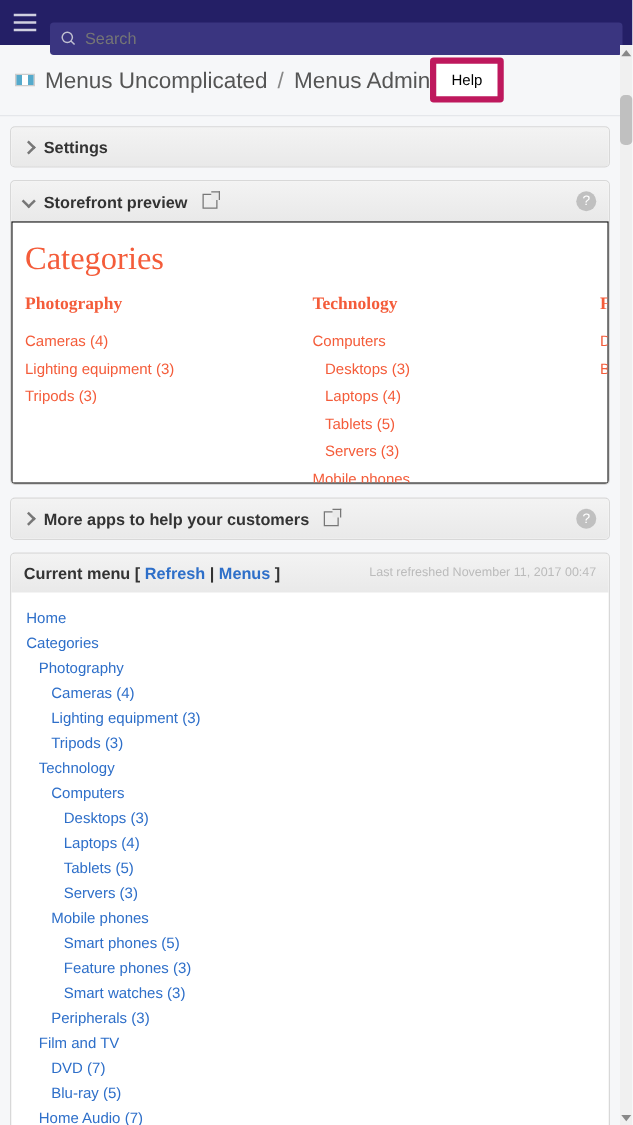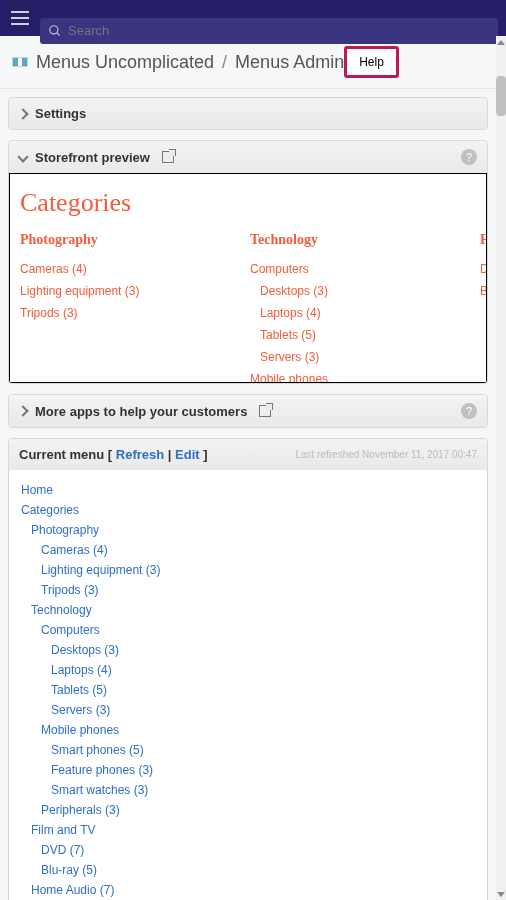--- a/index.html
+++ b/index.html
@@ -76,21 +76,21 @@
     .app-icon {
       width: 16px;
       height: 10px;
       background: linear-gradient(to right, #5ac 0 33%, #fff 33% 66%, #5ac 66% 100%);
       margin-right: 8px;
       display: inline-block;
       border: 1px solid #ccc;
     }
     .help-btn {
       background: #fff;
-      border: 3px solid #be185d;
+      border: 5px solid #be185d;
       border-radius: 3px;
       padding: 6px 12px;
       font-size: 12px;
       cursor: pointer;
     }
     .content { padding: 8px; }
     .panel {
       border: 1px solid #d8d8d8;
       border-radius: 4px;
       margin-bottom: 10px;
@@ -331,21 +331,21 @@
         <span class="chevron right"></span>
         <span class="title">More apps to help your customers</span>
         <span class="popout-icon"></span>
         <span class="help-circle">?</span>
       </div>
     </div>
 
     <div class="panel">
       <div class="menu-panel-header">
         <span class="menu-label">
-          <span>Current menu [ </span><a href="#">Refresh</a><span> | </span><a href="#">Edit</a><span> ]</span>
+          <span>Current menu [ </span><a href="#">Refresh</a><span> | </span><a href="#">Menus</a><span> ]</span>
         </span>
         <span class="menu-meta">Last refreshed November 11, 2017 00:47</span>
       </div>
       <div class="tree" id="tree">
           <a href="#" class="d0">Home</a>
           <a href="#" class="d0">Categories</a>
           <a href="#" class="d1">Photography</a>
           <a href="#" class="d2">Cameras (4)</a>
           <a href="#" class="d2">Lighting equipment (3)</a>
           <a href="#" class="d2">Tripods (3)</a>

